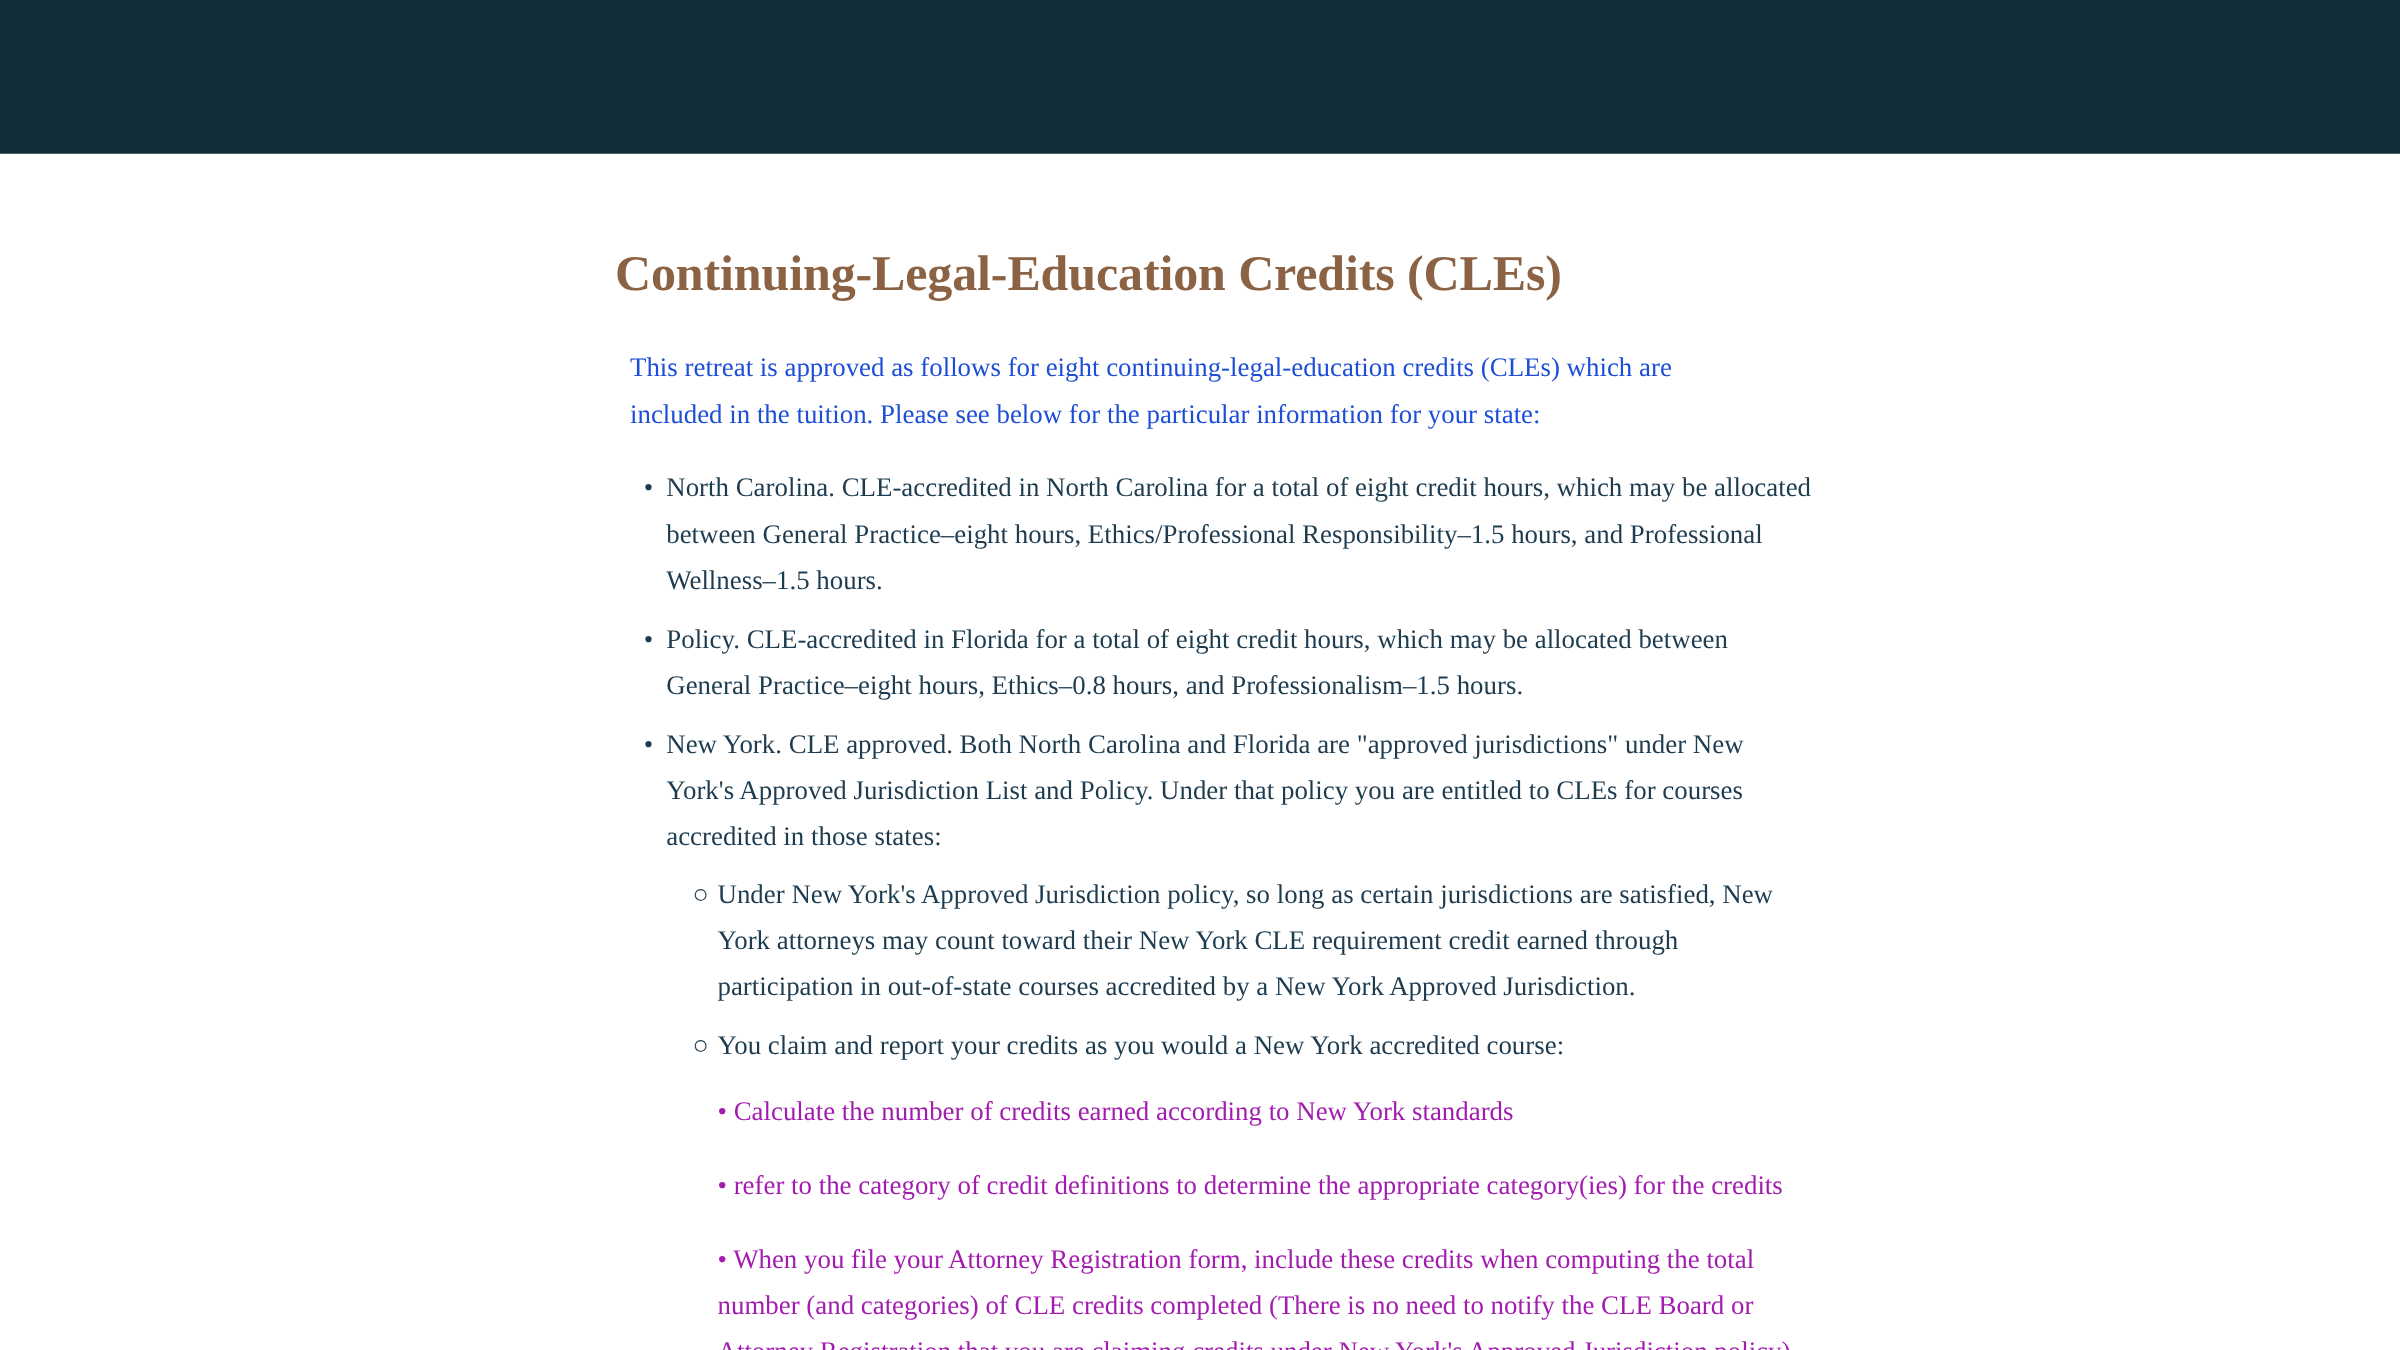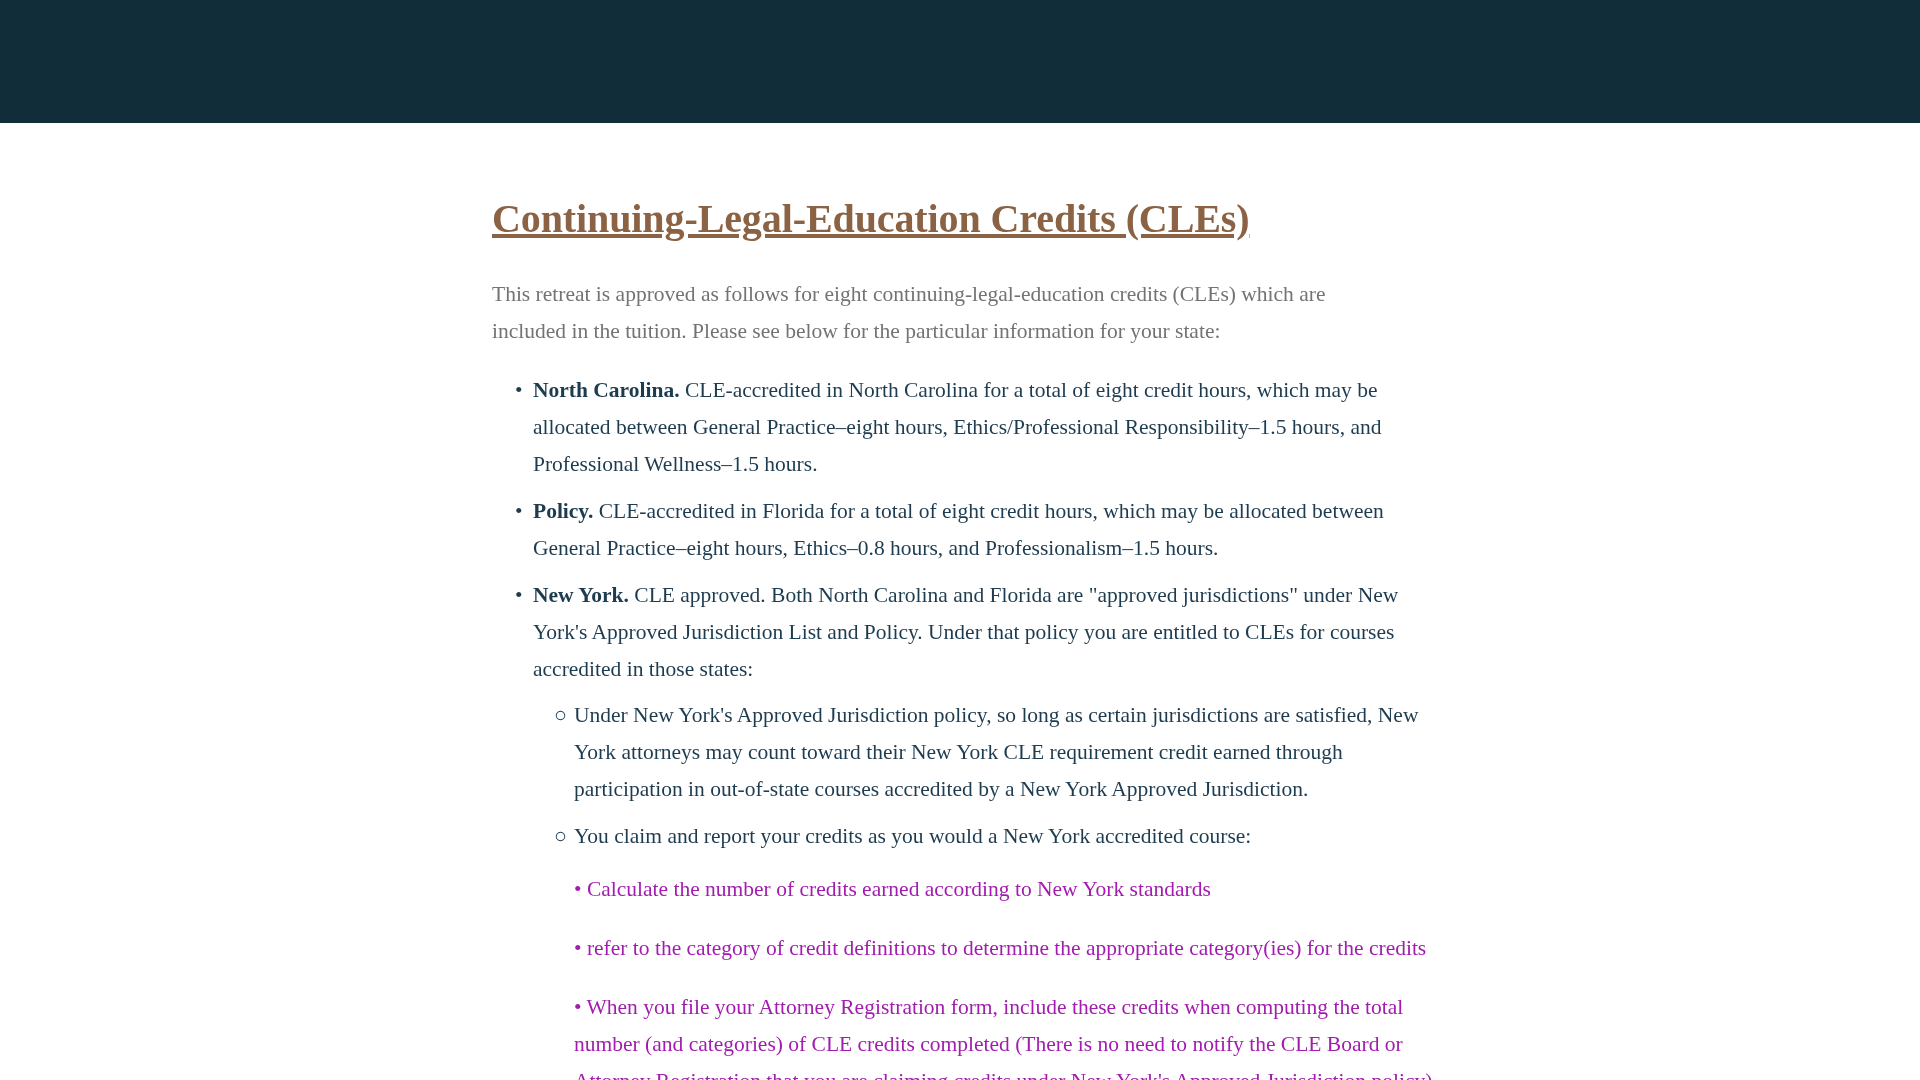--- a/index.html
+++ b/index.html
@@ -37,28 +37,27 @@
   }
 
   .page-title {
     font-family: "Liberation Serif", "DejaVu Serif", serif;
     font-size: 40px;
     line-height: 1.22;
     font-weight: 700;
     color: #8b6243;
     margin: 0 0 32px 0;
     letter-spacing: -0.1px;
-    text-decoration: underline;
   }
 
   .intro-paragraph {
     font-size: 21.5px;
     line-height: 1.72;
-    color: #737373;
-    margin: 0 0 22px 0;
+    color: #1d4ed8;
+    margin: 0 0 22px 12px;
     max-width: 905px;
   }
 
   ul.level-1 {
     list-style: none;
     margin: 0;
     padding: 0;
   }
   ul.level-1 > li {
     position: relative;
@@ -70,21 +69,21 @@
   }
   ul.level-1 > li > .bullet-dot {
     position: absolute;
     left: 23px;
     top: 0;
     font-size: 21.5px;
     line-height: 1.72;
     color: #1e3c50;
   }
   .li-text { display: block; }
-  .lead-term { font-weight: 700; }
+  .lead-term { font-weight: 400; }
 
   ul.level-2 {
     list-style: none;
     margin: 10px 0 0 0;
     padding: 0;
   }
   ul.level-2 > li {
     position: relative;
     padding-left: 41px;
     margin-bottom: 10px;

